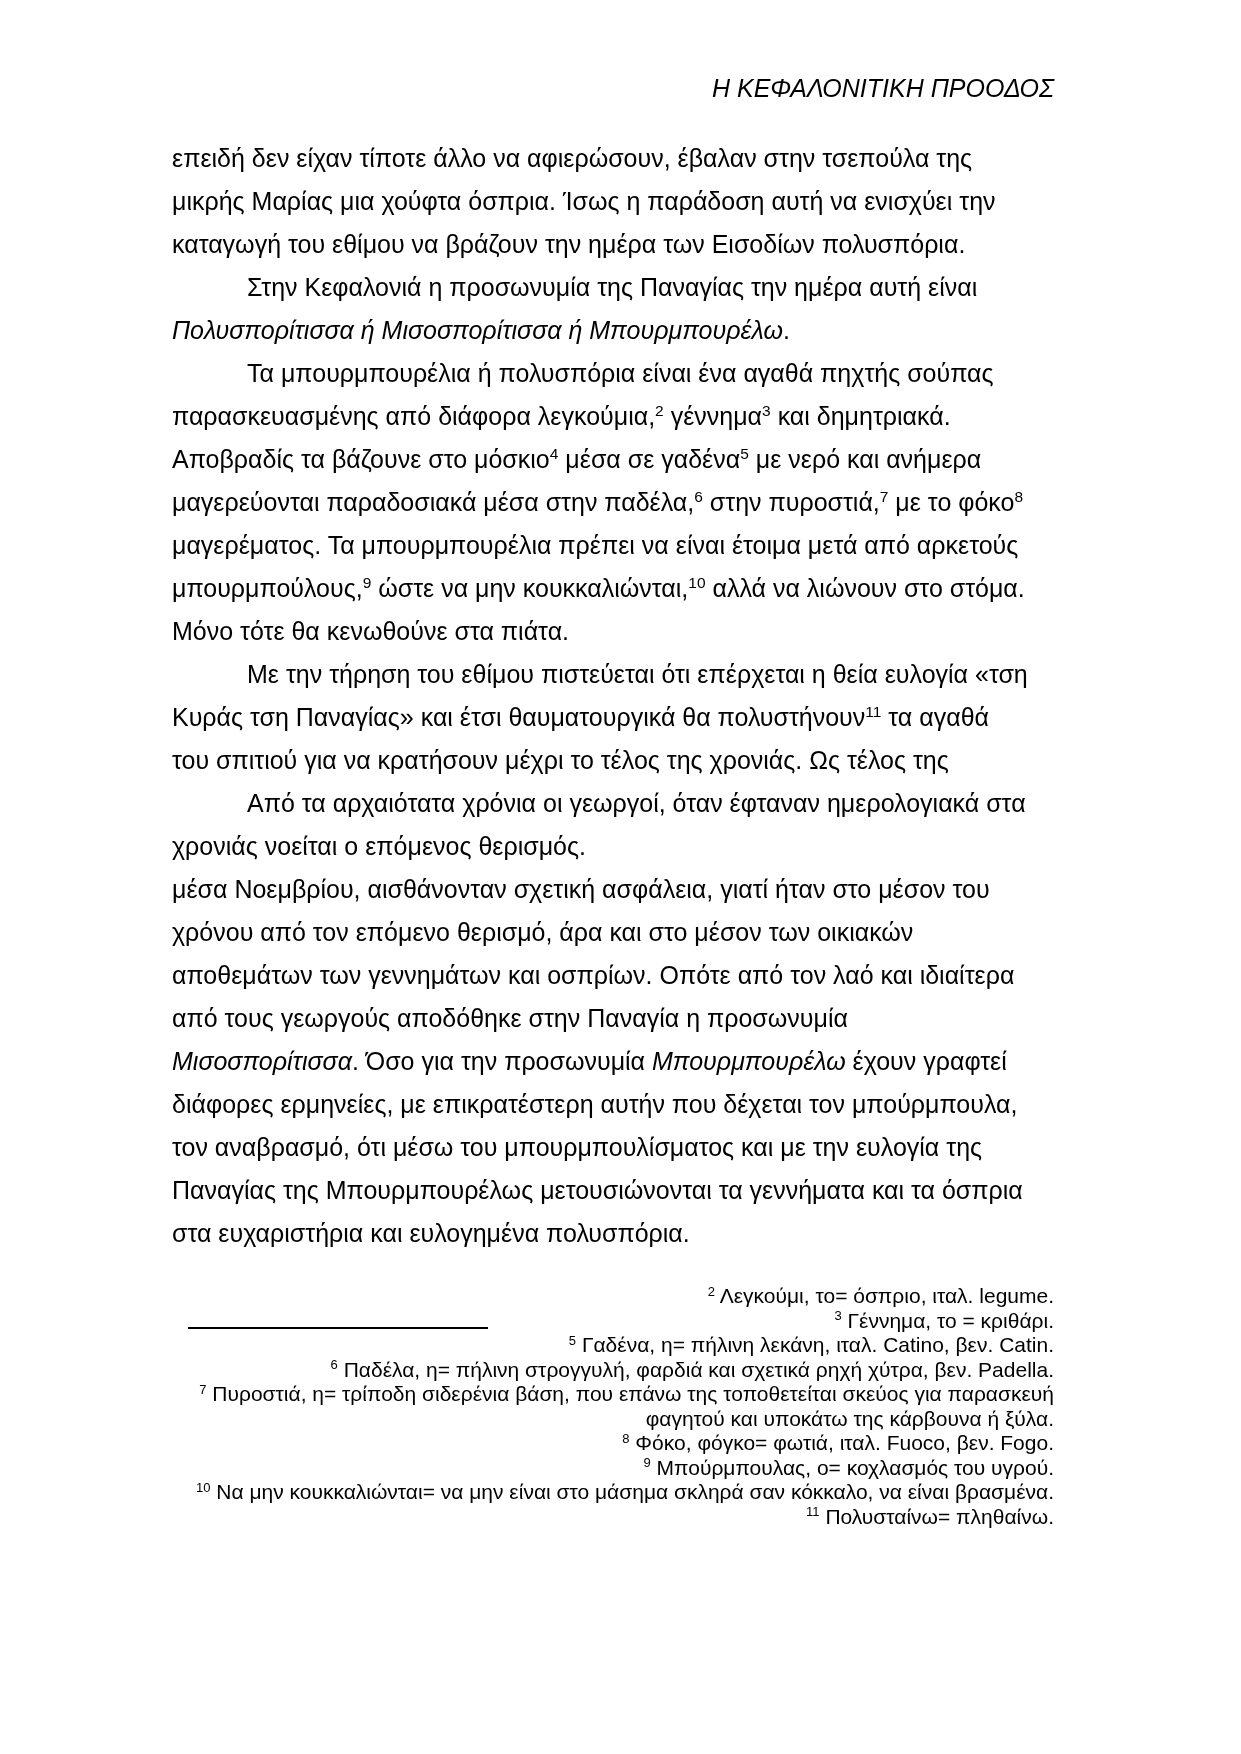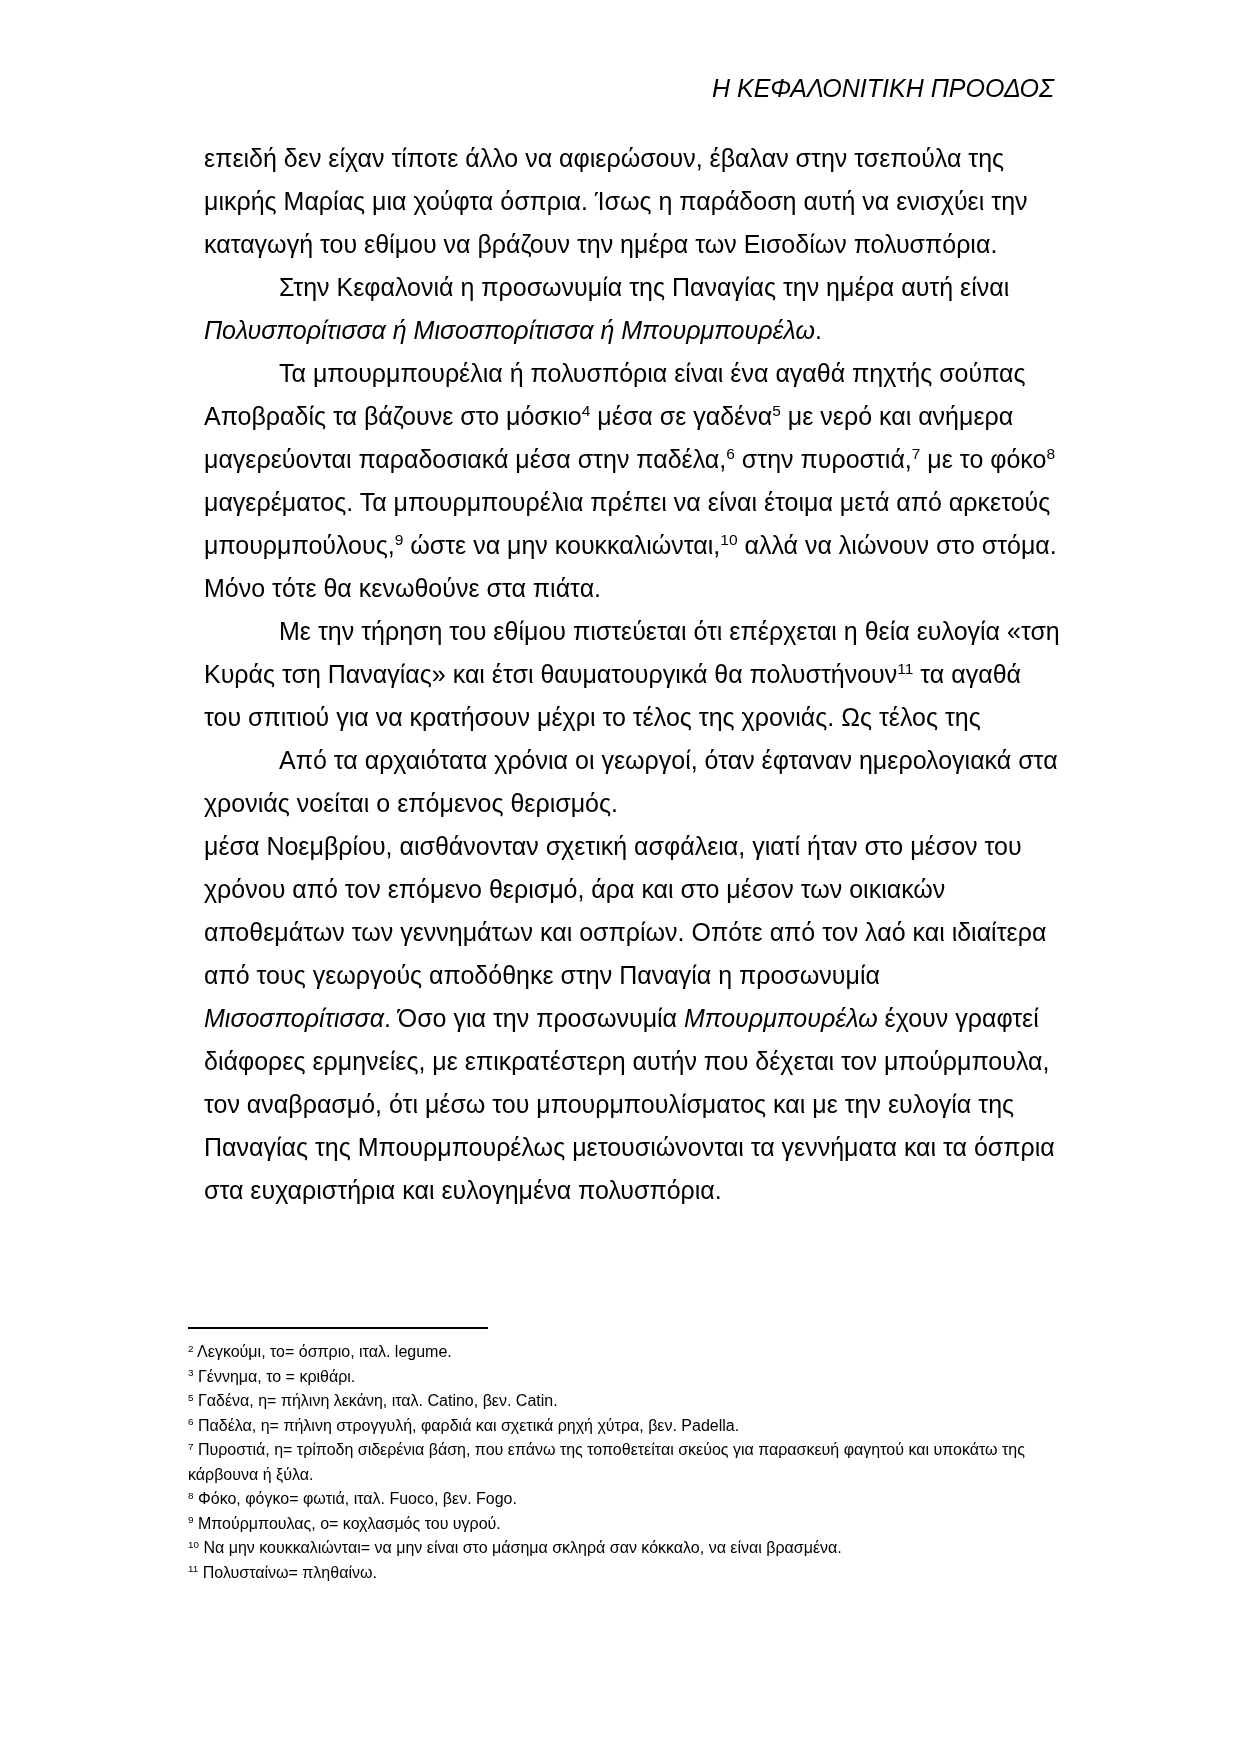--- a/index.html
+++ b/index.html
@@ -18,21 +18,21 @@
     left: 188px;
     width: 866px;
     top: 74px;
     text-align: right;
     font-style: italic;
     font-size: 25px;
     white-space: nowrap;
   }
   .doc-body {
     position: absolute;
-    left: 204px;
+    left: 172px;
     top: 137px;
     width: 866px;
   }
   .line {
     height: 43px;
     line-height: 43px;
     font-size: 25px;
     white-space: nowrap;
   }
   .line.indent { padding-left: 75px; }
@@ -47,40 +47,42 @@
     position: absolute;
     left: 188px;
     top: 1327px;
     width: 300px;
     height: 0;
     border-top: 2px solid #000000;
   }
   .footnotes {
     position: absolute;
     left: 188px;
-    top: 1340px;
+    top: 1284px;
     width: 866px;
-    font-size: 16px;
+    font-size: 21px;
     line-height: 24.5px;
+    text-align: right;
   }
   .footnote { margin: 0; }
 </style>
 </head>
 <body>
 
 <div class="page">
   <div class="running-header">Η ΚΕΦΑΛΟΝΙΤΙΚΗ ΠΡΟΟΔΟΣ</div>
 
   <div class="doc-body">
       <div class="line"><span>επειδή δεν είχαν τίποτε άλλο να αφιερώσουν, έβαλαν στην τσεπούλα της</span></div>
       <div class="line"><span>μικρής Μαρίας μια χούφτα όσπρια. Ίσως η παράδοση αυτή να ενισχύει την</span></div>
       <div class="line"><span>καταγωγή του εθίμου να βράζουν την ημέρα των Εισοδίων πολυσπόρια.</span></div>
       <div class="line indent"><span>Στην Κεφαλονιά η προσωνυμία της Παναγίας την ημέρα αυτή είναι</span></div>
       <div class="line"><span class="italic">Πολυσπορίτισσα ή Μισοσπορίτισσα ή Μπουρμπουρέλω</span><span>.</span></div>
       <div class="line indent"><span>Τα μπουρμπουρέλια ή πολυσπόρια είναι ένα αγαθά πηχτής σούπας</span></div>
+      <div class="line"><span>παρασκευασμένης από διάφορα λεγκούμια,</span><span class="sup">2</span><span> γέννημα</span><span class="sup">3</span><span> και δημητριακά.</span></div>
       <div class="line"><span>Αποβραδίς τα βάζουνε στο μόσκιο</span><span class="sup">4</span><span> μέσα σε γαδένα</span><span class="sup">5</span><span> με νερό και ανήμερα</span></div>
       <div class="line"><span>μαγερεύονται παραδοσιακά μέσα στην παδέλα,</span><span class="sup">6</span><span> στην πυροστιά,</span><span class="sup">7</span><span> με το φόκο</span><span class="sup">8</span></div>
       <div class="line"><span>μαγερέματος. Τα μπουρμπουρέλια πρέπει να είναι έτοιμα μετά από αρκετούς</span></div>
       <div class="line"><span>μπουρμπούλους,</span><span class="sup">9</span><span> ώστε να μην κουκκαλιώνται,</span><span class="sup">10</span><span> αλλά να λιώνουν στο στόμα.</span></div>
       <div class="line"><span>Μόνο τότε θα κενωθούνε στα πιάτα.</span></div>
       <div class="line indent"><span>Με την τήρηση του εθίμου πιστεύεται ότι επέρχεται η θεία ευλογία «τση</span></div>
       <div class="line"><span>Κυράς τση Παναγίας» και έτσι θαυματουργικά θα πολυστήνουν</span><span class="sup">11</span><span> τα αγαθά</span></div>
       <div class="line"><span>του σπιτιού για να κρατήσουν μέχρι το τέλος της χρονιάς. Ως τέλος της</span></div>
       <div class="line indent"><span>Από τα αρχαιότατα χρόνια οι γεωργοί, όταν έφταναν ημερολογιακά στα</span></div>
       <div class="line"><span>χρονιάς νοείται ο επόμενος θερισμός.</span></div>

